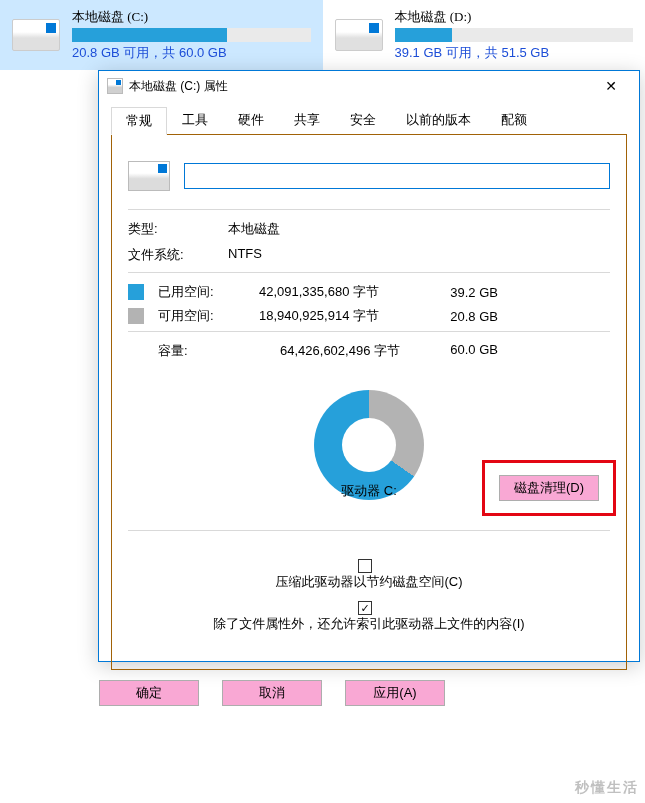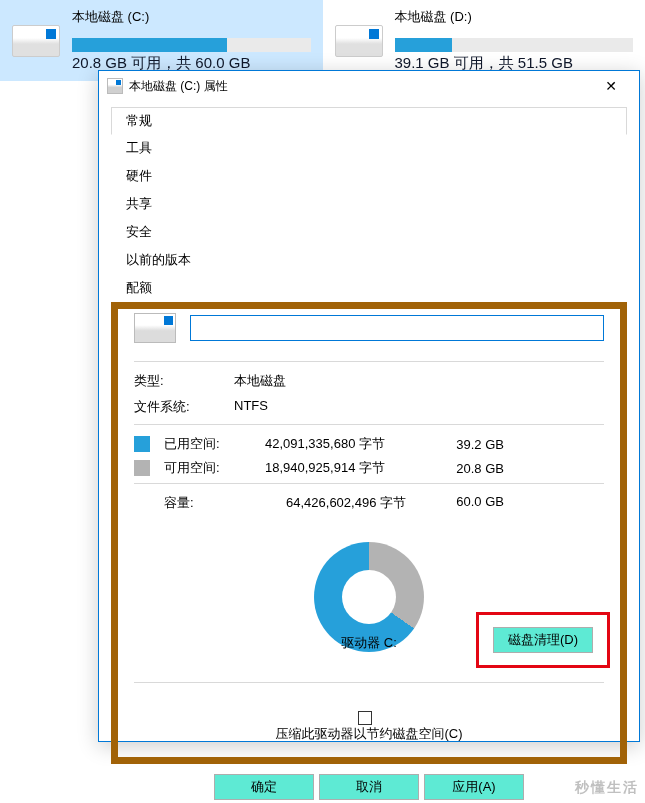--- a/index.html
+++ b/index.html
@@ -28,31 +28,31 @@
       border-radius: 2px;
       position: relative;
     }
     .drive-icon::before {
       content:"";
       position:absolute; top:3px; right:3px;
       width:10px; height:10px;
       background:#0078d7;
     }
     .drive-info { flex:1; }
-    .drive-name { color:#000; margin-bottom:12px; }
+    .drive-name { color:#000; margin-bottom:2px;font-family:Liberation Serif, serif; }
     .drive-bar {
       height: 14px; background:#eaeaea; margin-bottom:2px; position:relative;
     }
     .drive-bar-fill { height:100%; background:#26a0da; }
-    .drive-text { color:#0f172a; font-size:15px; }
+    .drive-text { color:#1d4ed8; font-size:13px; }
 
     .dialog {
       position: absolute;
       left: 98px; top: 70px;
-      width: 542px; height: 672px;
+      width: 542px; height: 592px;
       background: #fff;
       border: 1px solid #0078d7;
       box-shadow: 0 4px 20px rgba(0,0,0,0.2);
       display: flex;
       flex-direction: column;
     }
     .titlebar {
       height: 30px; display:flex; align-items:center;
       padding: 0 8px;
     }
@@ -69,40 +69,39 @@
     .title-text { flex:1; font-size:12px; }
     .close-btn {
       width:40px; height:30px; display:flex;
       align-items:center; justify-content:center;
       font-size:14px; cursor:pointer;
     }
 
     .tabs {
       display:flex; padding: 5px 12px 0 12px;
       border-bottom: none;
-      flex-direction: column;
     }
     .tab {
       padding: 4px 14px;
       border: 1px solid transparent;
       font-size:13px;
       cursor:pointer;
       color:#000;
     }
     .tab.active {
       border:1px solid #d9d9d9;
       border-bottom:1px solid #fff;
       background:#fff;
       position:relative; top:1px;
     }
     .tab-panel {
-      border:7px solid #a16207;
+      border:1px solid #a16207;
       margin: 0 12px;
       flex:1;
-      padding: 4px 16px;
+      padding: 26px 16px;
     }
 
     .row1 { display:flex; align-items:center; gap:14px; margin-bottom:18px; }
     .big-drive-icon {
       width:42px; height:30px;
       background: linear-gradient(#fff 40%, #dcdcdc 60%);
       border:1px solid #bbb;
       position:relative;
     }
     .big-drive-icon::before{
@@ -146,32 +145,32 @@
     }
     .drive-label-under { position:absolute; bottom:0; left:50%; transform:translateX(-50%); }
 
     .cleanup-wrap {
       position:absolute; right:-6px; bottom:-16px;
       border:3px solid #e30613;
       padding: 12px 14px;
     }
     .win-btn {
       min-width:100px; height:26px;
-      border:1px solid #adadad; background:#5eead4;
+      border:1px solid #adadad; background:#f9a8d4;
       font-family:inherit; font-size:13px; cursor:pointer;
       padding:0 14px;
     }
 
     .checkboxes { margin-top: 28px; }
     .cb-row { display:flex; align-items:center; margin-bottom:10px;flex-direction:column; }
     .cb { width:14px; height:14px; border:1px solid #333; margin-right:8px; display:flex; align-items:center; justify-content:center; font-size:11px; }
     .cb.checked::before { content:"✓"; }
 
     .footer {
-      display:flex; justify-content:center; gap:5px;
+      display:flex; justify-content:flex-start; gap:23px;
       padding: 10px 0 12px 0;
     }
 
     .watermark {
       position:absolute; right:6px; bottom:6px;
       color:#c0c0c0; font-size:14px; letter-spacing:2px;
       font-weight:bold;
       pointer-events:none;
     }
   </style>
@@ -263,20 +262,24 @@
       </div>
     </div>
 
     <hr class="sep" style="margin-top:30px">
 
     <div class="checkboxes">
       <div class="cb-row">
         <div class="cb"></div>
         <div>压缩此驱动器以节约磁盘空间(C)</div>
       </div>
+      <div class="cb-row">
+        <div class="cb checked"></div>
+        <div>除了文件属性外，还允许索引此驱动器上文件的内容(I)</div>
+      </div>
     </div>
   </div>
 
   <div class="footer">
     <button class="win-btn">确定</button>
     <button class="win-btn">取消</button>
     <button class="win-btn">应用(A)</button>
   </div>
 </div>
 

